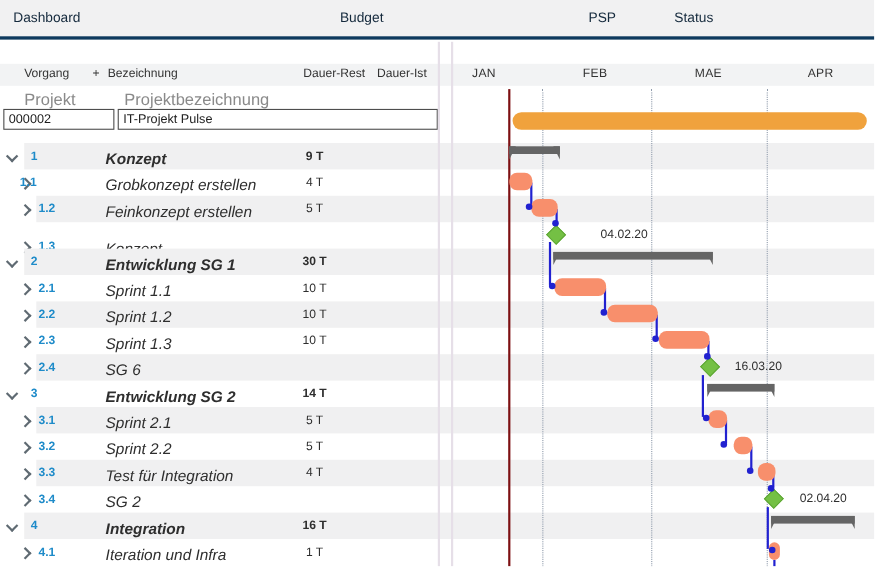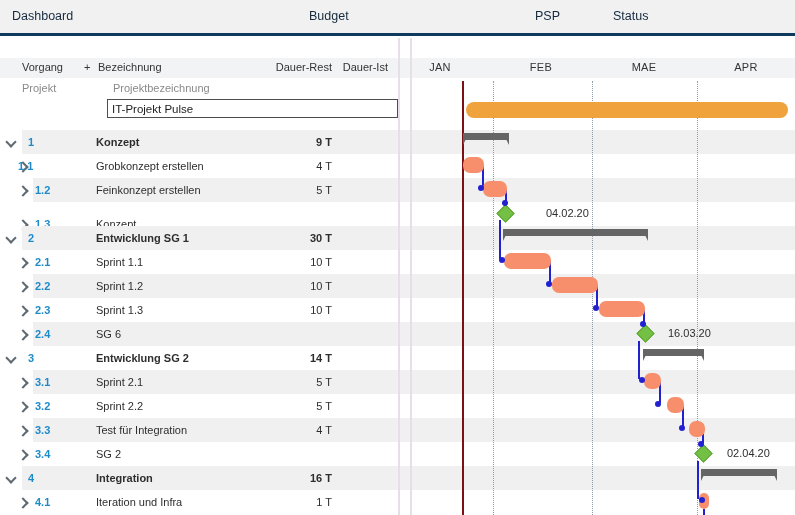--- a/index.html
+++ b/index.html
@@ -13,32 +13,32 @@
   .burger{display:inline-block;width:14px;height:11px;margin:0 9px 0 6px;
           border-top:2px solid #fff;border-bottom:2px solid #fff;
           background:linear-gradient(#fff,#fff) center/14px 2px no-repeat;}
   .tab-active .lbl{font-size:12.5px;font-weight:700;}
   .closex{margin:0 0 0 16px;font-size:15px;font-weight:700;line-height:1;cursor:pointer;}
   
   .gridheader{position:absolute;left:0;top:58px;width:795px;height:20px;background:#f2f3f4;}
   .hlabel{position:absolute;top:3px;font-size:11px;color:#333;white-space:nowrap;}
   .month{position:absolute;top:3px;font-size:11px;color:#333;transform:translateX(-50%);letter-spacing:.3px;}
   
-  .plabel{position:absolute;top:82px;font-size:11px;color:#8a8a8a;white-space:nowrap;}
+  .plabel{position:absolute;top:82px;font-size:15px;color:#8a8a8a;white-space:nowrap;}
   .pinput{position:absolute;top:99px;height:19px;border:1px solid #4d4d4d;background:#fff;
           font-family:"Liberation Sans",sans-serif;font-size:11.5px;color:#1c1c1c;padding:0 0 0 4px;box-sizing:border-box;}
   
   .trow{position:absolute;left:0;width:795px;height:24px;}
   .stripe{position:absolute;top:0;height:24px;right:0;background:#f0f0f1;}
   .chev{position:absolute;top:9px;width:6px;height:6px;border-right:2px solid #5f6a72;border-bottom:2px solid #5f6a72;}
   .chev.down{transform:rotate(45deg);top:8px;}
   .chev.right{transform:rotate(-45deg);}
   .num{position:absolute;top:6px;font-size:11px;color:#1e8bc9;font-weight:700;}
-  .nm{position:absolute;left:96px;top:6px;font-size:11px;color:#2e2e2e;white-space:nowrap;}
-  .dur{position:absolute;left:240px;width:92px;top:6px;font-size:11px;text-align:right;color:#2e2e2e;}
+  .nm{position:absolute;left:96px;top:6px;font-size:14px;color:#2e2e2e;white-space:nowrap;font-style:italic;}
+  .dur{position:absolute;left:240px;width:92px;top:6px;font-size:11px;text-align:center;color:#2e2e2e;}
   .b{font-weight:700;}
   
   #chart-layer{position:absolute;left:0;top:0;width:795px;height:515px;pointer-events:none;}
   .grid{position:absolute;top:81px;height:434px;width:0;border-left:1px dotted #8f9bab;}
   .today{position:absolute;top:81px;height:434px;width:2px;background:#7d1012;}
   .projbar{position:absolute;height:16px;background:#f0a23d;border-radius:8px;}
   .bar{position:absolute;height:16px;background:#f88f6c;border-radius:7px;}
   .sum{position:absolute;height:7px;background:#656565;}
   .sum::before{content:'';position:absolute;left:0;top:0;width:0;height:0;
                border-top:12px solid #656565;border-right:6px solid transparent;}
@@ -71,20 +71,21 @@
     <span class="hlabel" style="left:240px;width:92px;text-align:right">Dauer-Rest</span>
     <span class="hlabel" style="left:306px;width:82px;text-align:right">Dauer-Ist</span>
     <span class="month" style="left:440px">JAN</span>
     <span class="month" style="left:541px">FEB</span>
     <span class="month" style="left:644px">MAE</span>
     <span class="month" style="left:746px">APR</span>
   </div>
 
   <span class="plabel" style="left:22px">Projekt</span>
   <span class="plabel" style="left:113px">Projektbezeichnung</span>
+  <input class="pinput" style="left: 3px; width: 101px;" readonly="" value="000002">
   <input class="pinput" style="left: 107px; width: 291px;" readonly="" value="IT-Projekt Pulse">
 
   <div id="rows">
       <div class="trow" style="top: 130px;">
         <div class="stripe" style="left: 22px;"></div>
         <div class="chev down" style="left: 7px;"></div>
         <div class="num b" style="left: 28px;">1</div>
         <div class="nm b">Konzept</div>
         <div class="dur b">9 T</div>
       </div>

